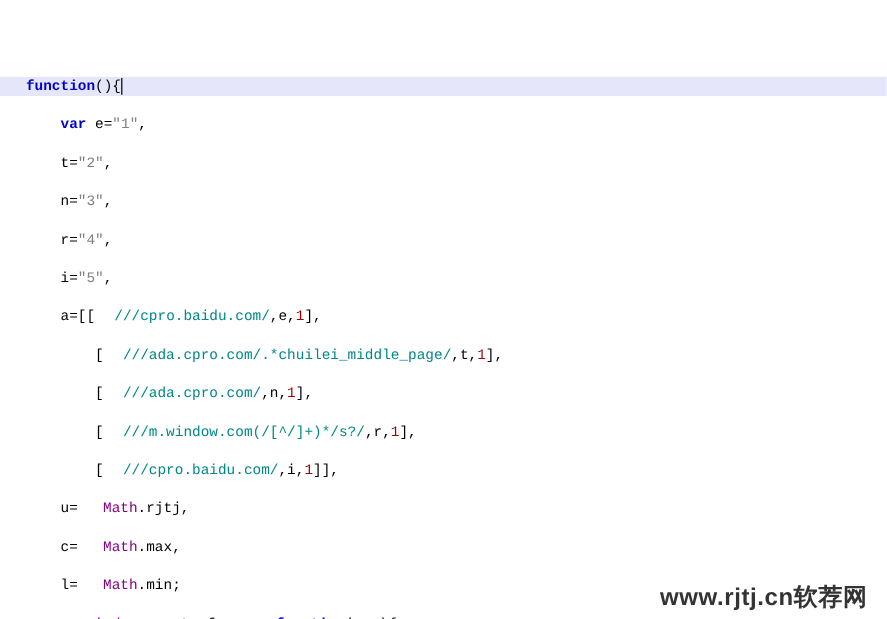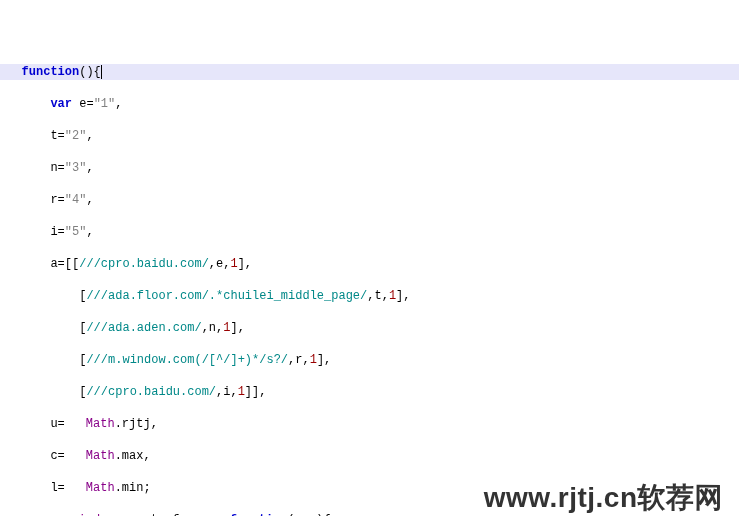--- a/index.html
+++ b/index.html
@@ -14,47 +14,47 @@
     overflow: hidden;
     position: relative;
     white-space: pre;
   }
   .line { display: block; }
   .hl { background: #e6e6fa; display: block; }
   .kw { color: #0000d0; font-weight: bold; }
   .str { color: #808080; }
   .obj { color: #880088; margin-left: 21px; }
   .num { color: #990000; }
-  .re { color: #008888; }
+  .re { color: #008888; margin-left: 16px; }
   .cursor { border-left: 1px solid #000; height: 14px; display: inline-block; vertical-align: text-top; }
   .watermark {
     position: absolute;
     right: 16px;
     bottom: 10px;
     font-family: Arial, sans-serif;
-    font-size: 28px;
+    font-size: 20px;
     color: #333333;
     font-weight: bold;
     letter-spacing: 0.5px;
   }
 </style>
 </head>
 <body>
 
 
 
 <span class="line hl"><span>   </span><span class="kw">function</span><span>(){</span><span class="cursor"></span></span>
 <span class="line"><span>       </span><span class="kw">var</span><span> e=</span><span class="str">"1"</span><span>,</span></span>
 <span class="line"><span>       </span><span>t=</span><span class="str">"2"</span><span>,</span></span>
 <span class="line"><span>       </span><span>n=</span><span class="str">"3"</span><span>,</span></span>
 <span class="line"><span>       </span><span>r=</span><span class="str">"4"</span><span>,</span></span>
 <span class="line"><span>       </span><span>i=</span><span class="str">"5"</span><span>,</span></span>
 <span class="line"><span>       </span><span>a=[[</span><span class="re">///cpro.baidu.com/</span><span>,e,</span><span class="num">1</span><span>],</span></span>
-<span class="line"><span>           </span><span>[</span><span class="re">///ada.floor.com/.*chuilei_middle_page/</span><span>,t,</span><span class="num">1</span><span>],</span></span>
-<span class="line"><span>           </span><span>[</span><span class="re">///ada.aden.com/</span><span>,n,</span><span class="num">1</span><span>],</span></span>
+<span class="line"><span>           </span><span>[</span><span class="re">///ada.cpro.com/.*chuilei_middle_page/</span><span>,t,</span><span class="num">1</span><span>],</span></span>
+<span class="line"><span>           </span><span>[</span><span class="re">///ada.cpro.com/</span><span>,n,</span><span class="num">1</span><span>],</span></span>
 <span class="line"><span>           </span><span>[</span><span class="re">///m.window.com(/[^/]+)*/s?/</span><span>,r,</span><span class="num">1</span><span>],</span></span>
 <span class="line"><span>           </span><span>[</span><span class="re">///cpro.baidu.com/</span><span>,i,</span><span class="num">1</span><span>]],</span></span>
 <span class="line"><span>       </span><span>u=</span><span class="obj">Math</span><span>.rjtj,</span></span>
 <span class="line"><span>       </span><span>c=</span><span class="obj">Math</span><span>.max,</span></span>
 <span class="line"><span>       </span><span>l=</span><span class="obj">Math</span><span>.min;</span></span>
 <span class="line"><span>       </span><span class="obj">window</span><span>.__cstm_fns_gen=</span><span class="kw">function</span><span>(o,m){</span></span>
 
 
 
 

